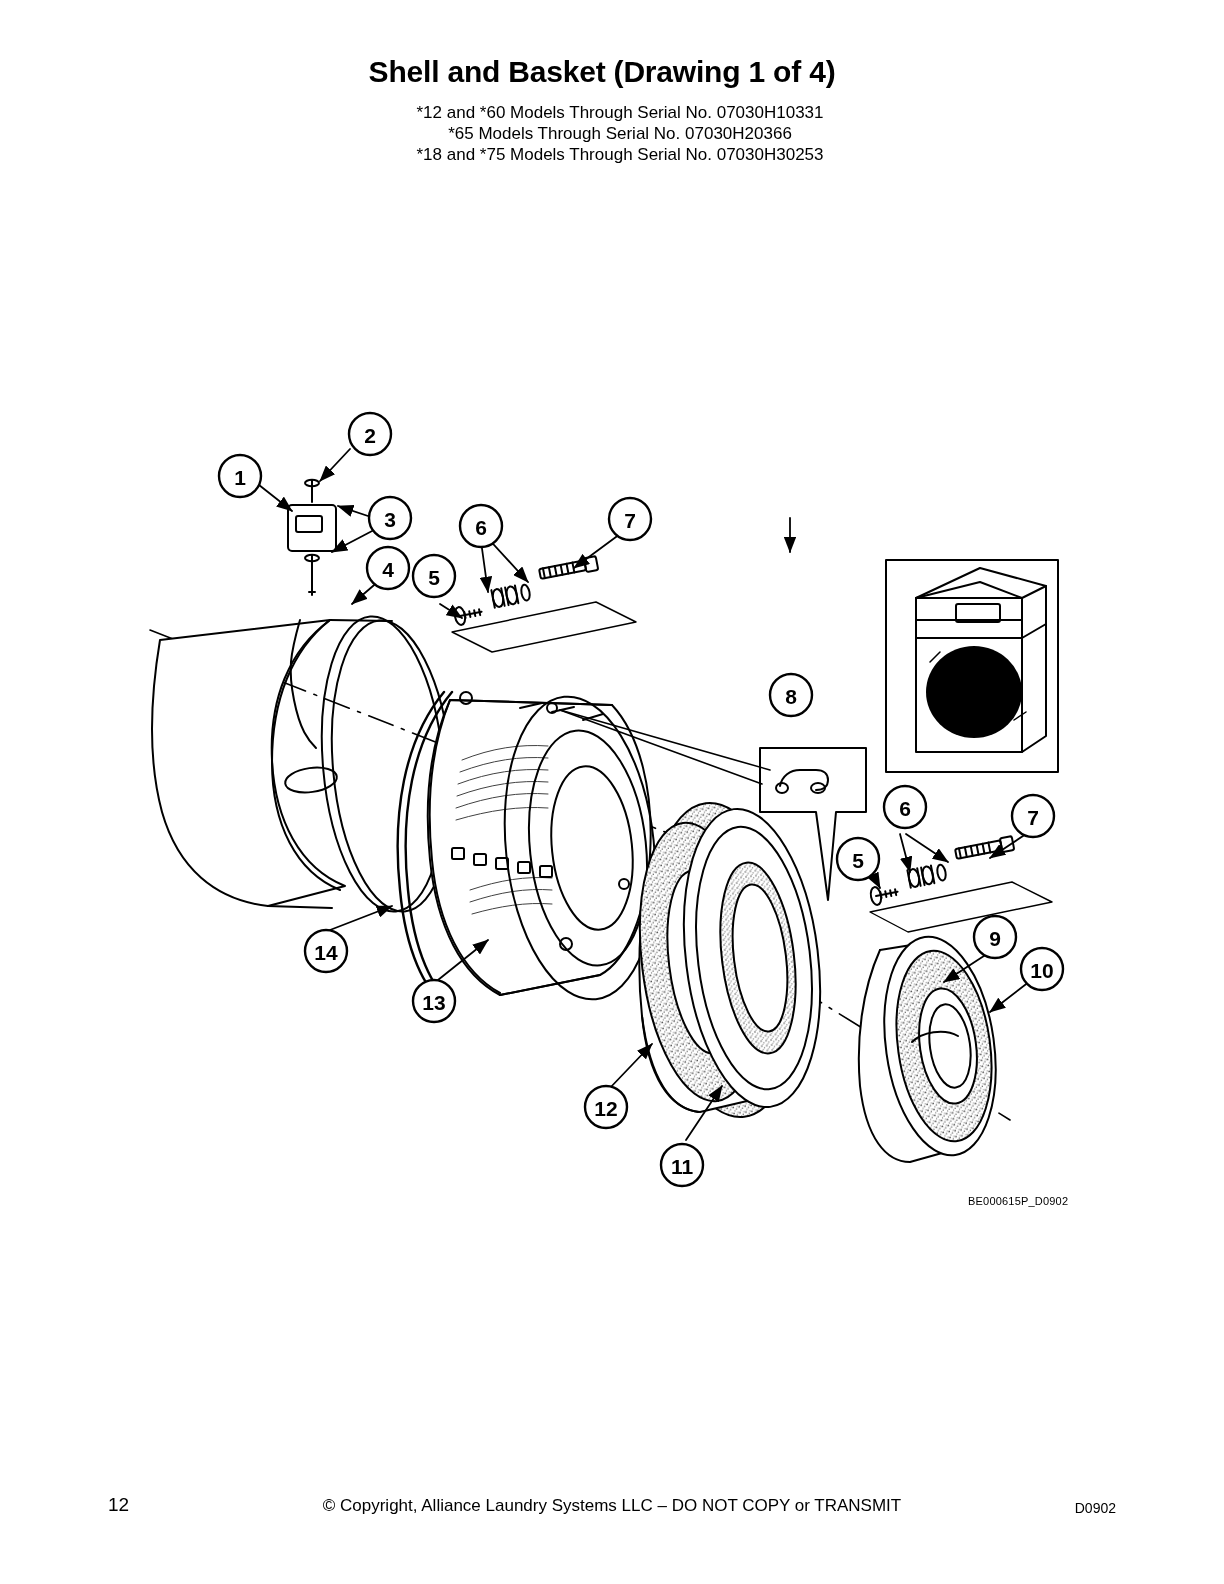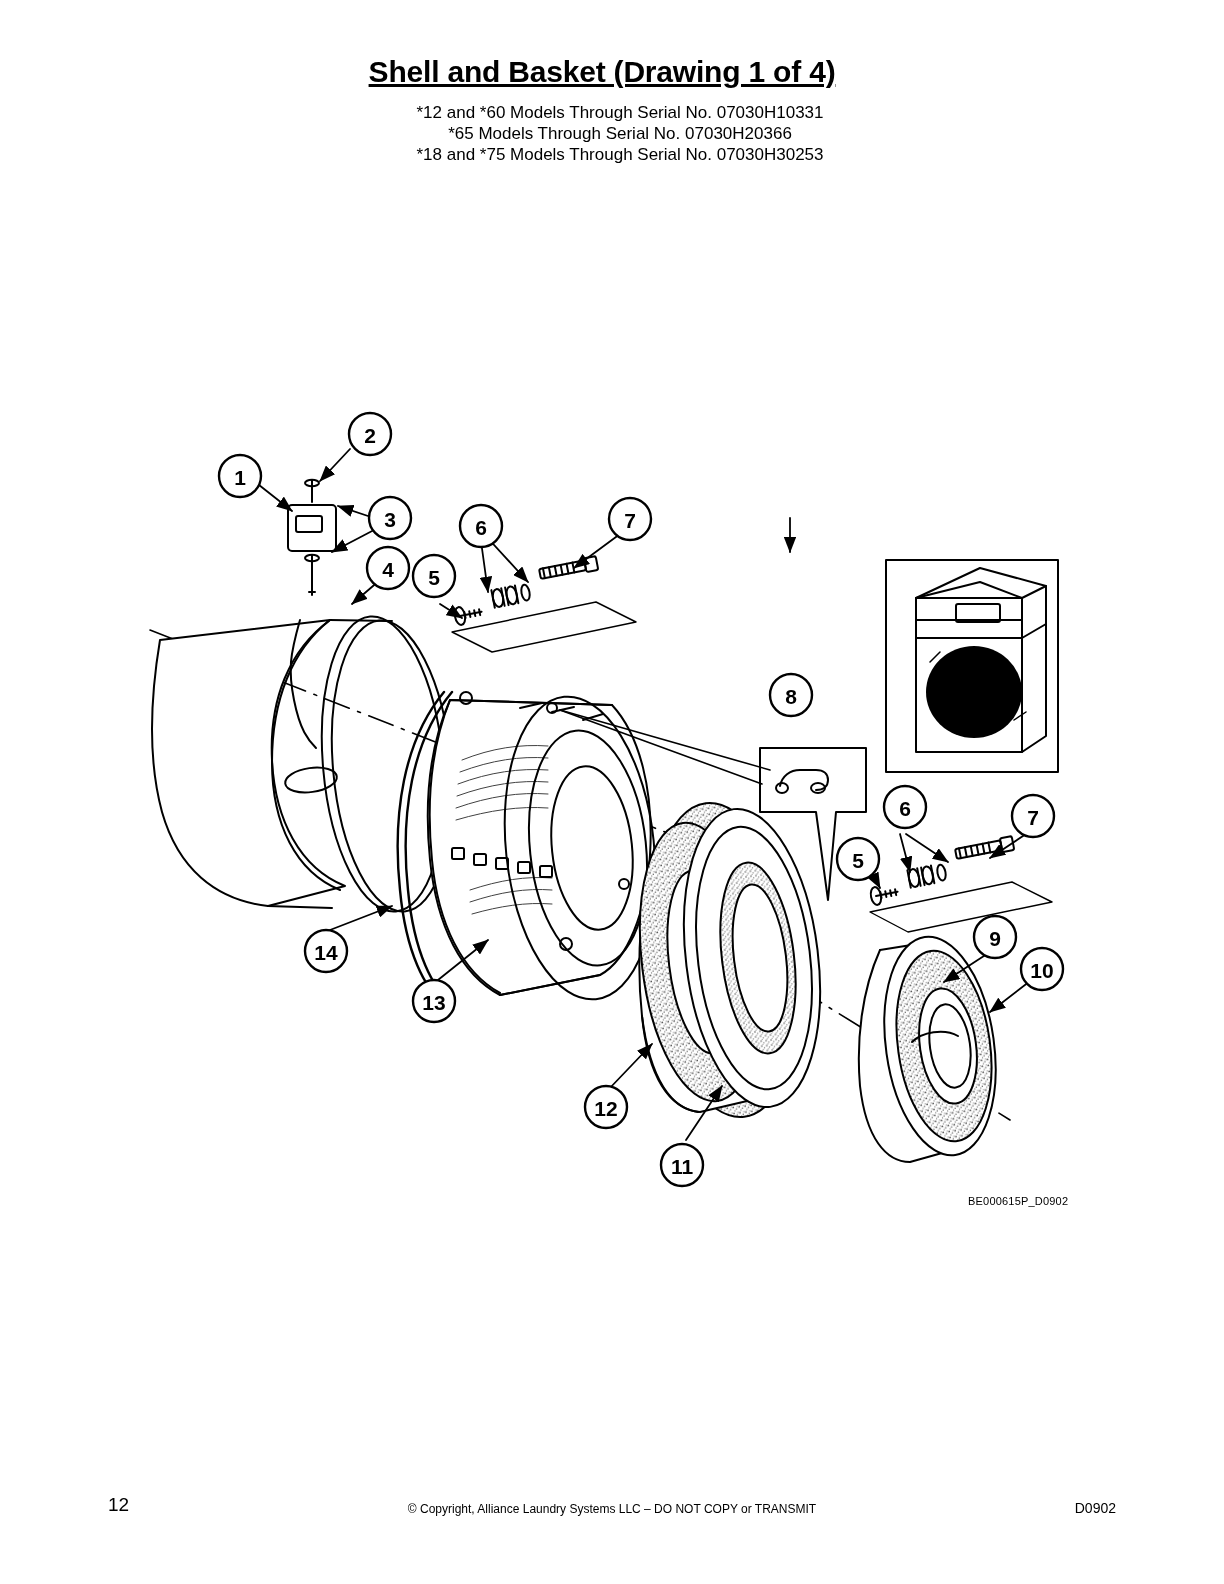--- a/index.html
+++ b/index.html
@@ -21,21 +21,20 @@
   }
   .title {
     position: absolute;
     top: 55px;
     left: 0;
     width: 1204px;
     text-align: center;
     font-size: 30px;
     font-weight: bold;
     letter-spacing: -0.2px;
-    text-decoration: underline;
   }
   .subtitles {
     position: absolute;
     top: 102px;
     left: 0;
     width: 1224px;
     text-align: center;
     font-size: 17px;
     line-height: 21px;
     margin-left: 8px;
@@ -72,21 +71,21 @@
     left: 108px;
     bottom: 68px;
     font-size: 19px;
   }
   .footer-center {
     position: absolute;
     left: 0;
     bottom: 68px;
     width: 1224px;
     text-align: center;
-    font-size: 12px;
+    font-size: 17px;
   }
   .footer-right {
     position: absolute;
     right: 108px;
     bottom: 68px;
     font-size: 14px;
   }
 </style>
 </head>
 <body>

